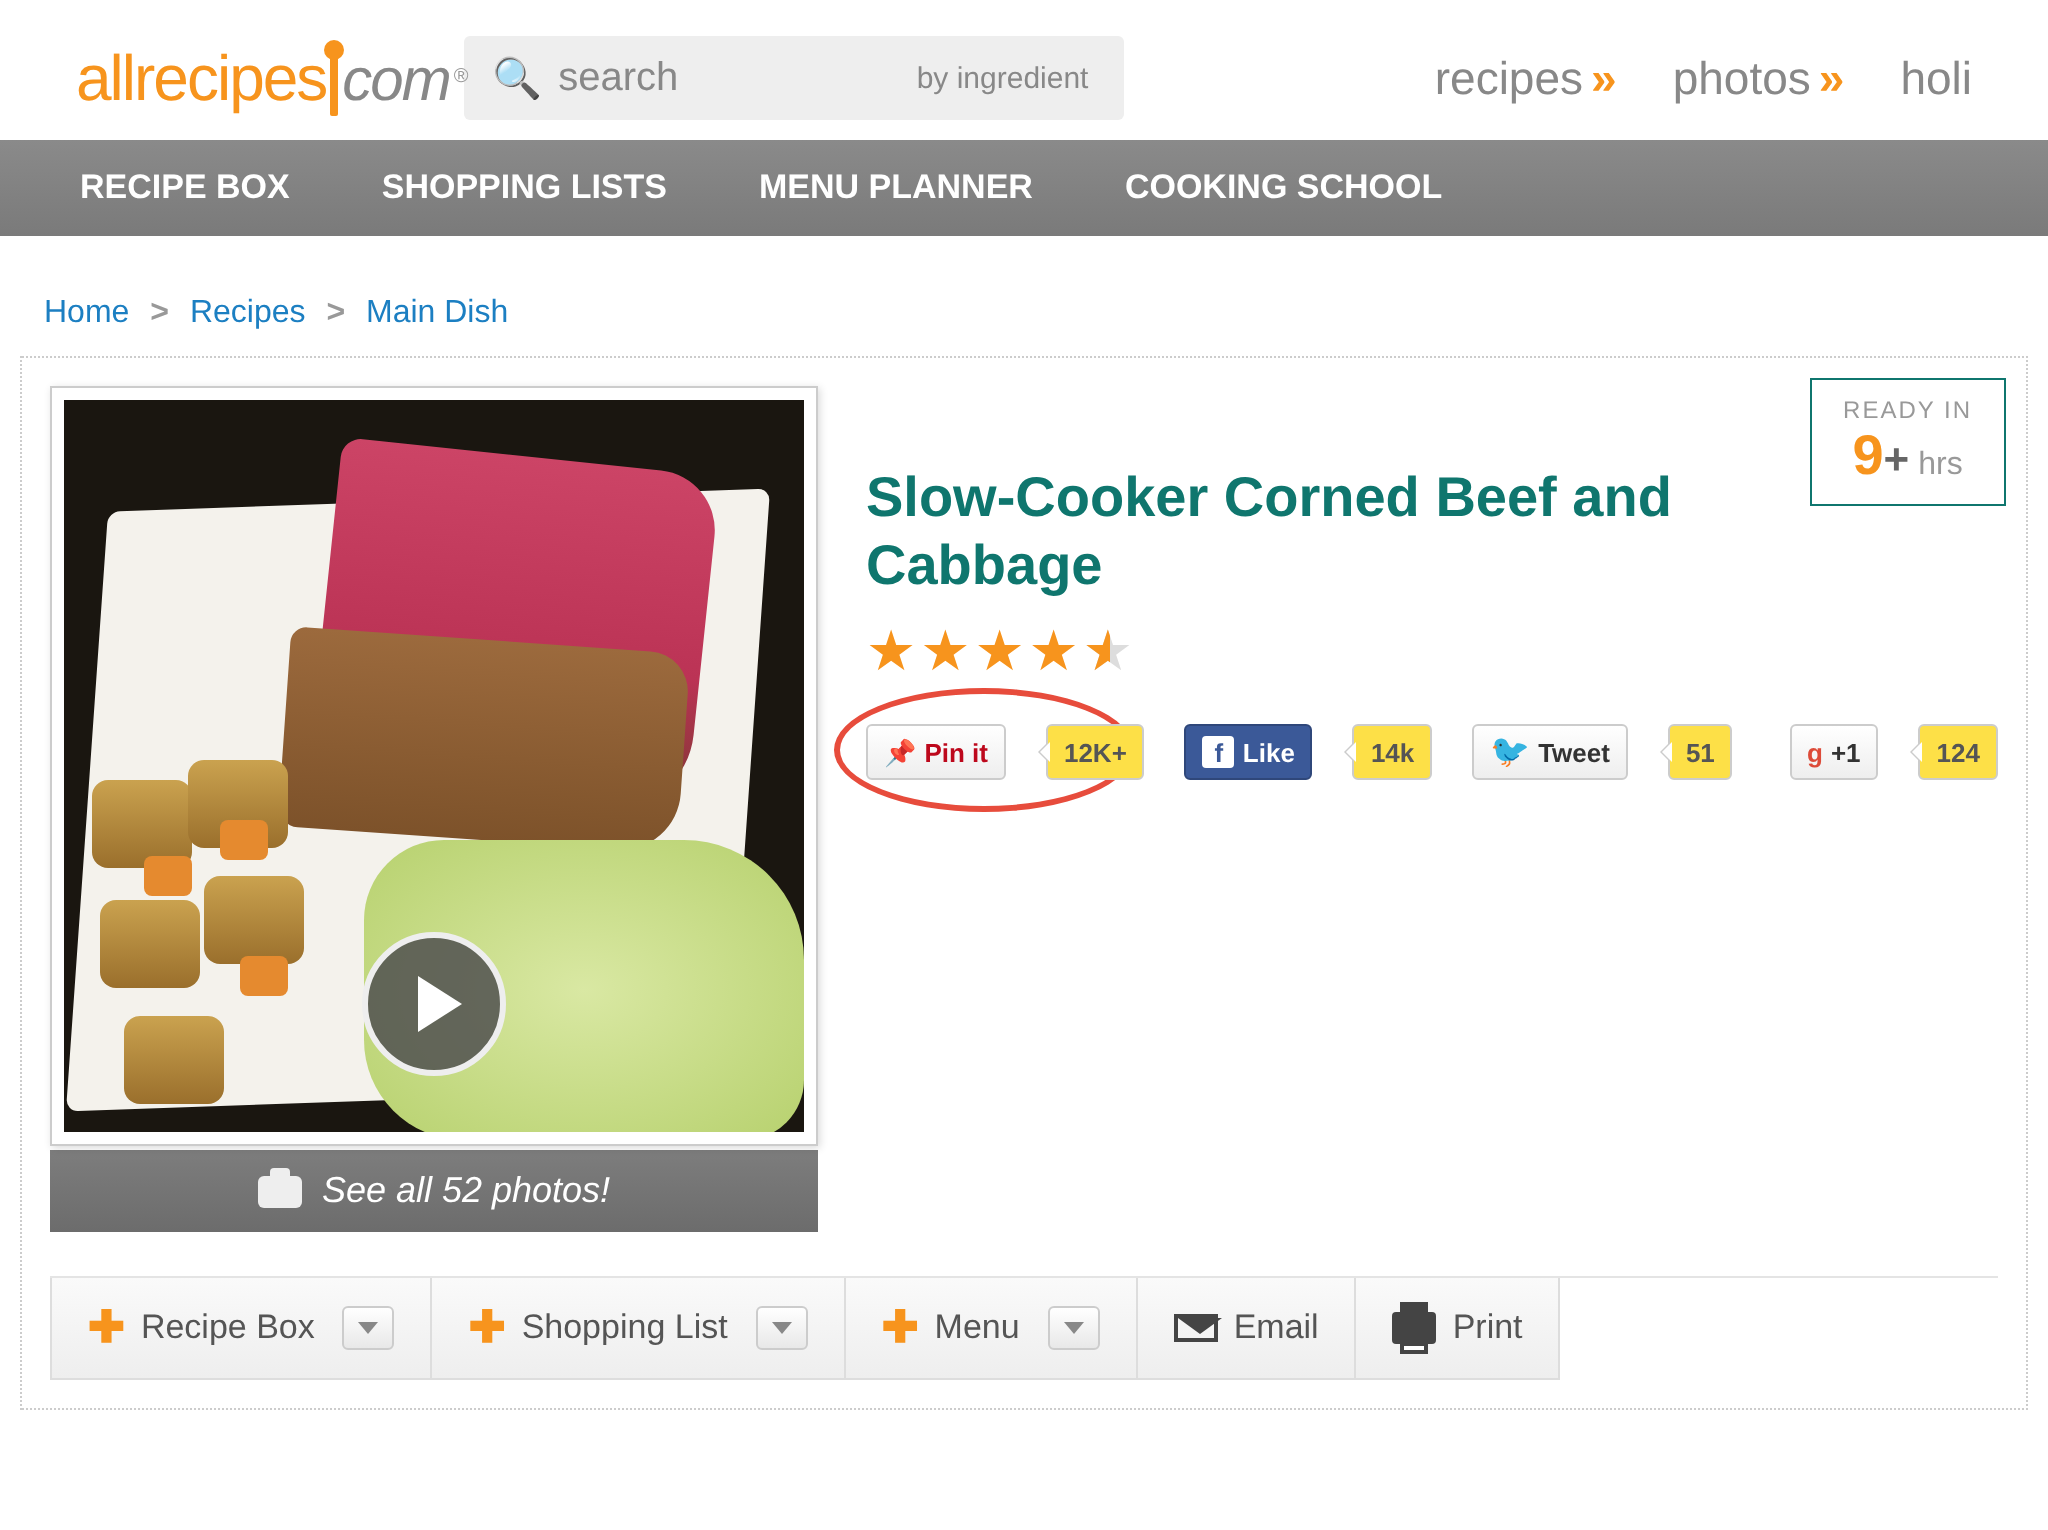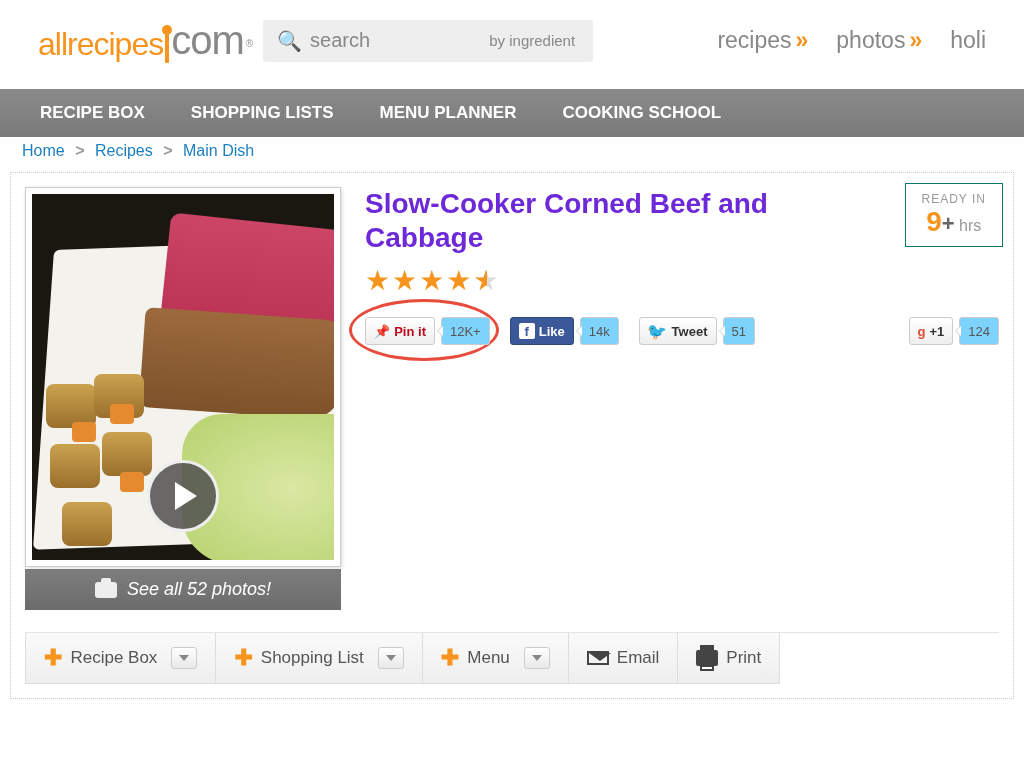--- a/index.html
+++ b/index.html
@@ -1,68 +1,68 @@
 <!DOCTYPE html>
 <html><head>
 <meta charset="utf-8">
 <style>
 * { box-sizing: border-box; margin: 0; padding: 0; }
 body { font-family: Arial, Helvetica, sans-serif; background: #fff; color: #333; width: 1024px; }
-.header { display: flex; align-items: center; padding: 18px 38px 26px 38px; gap: 12px; }
+.header { display: flex; align-items: center; padding: 18px 38px 10px 38px; gap: 0; }
 .logo { display: flex; align-items: flex-end; }
 .logo-text1 { color: #f7941d; font-size: 32px; font-weight: normal; letter-spacing: -1px; }
-.logo-text2 { color: #888; font-size: 40px; letter-spacing: -1px; }
+.logo-text2 { color: #888; font-size: 30px; letter-spacing: -1px; font-style: italic; }
 .logo-bar { display:inline-block; width: 4px; height: 30px; background: #f7941d; margin: 0 2px; border-radius: 1px; position: relative; }
 .logo-dot { display:inline-block; width: 10px; height:10px; background:#f7941d; border-radius:50%; position:absolute; top:-8px; left:-3px;}
 .logo-sm { font-size: 10px; color:#999; position:relative; top:-14px; left:2px;}
 .search-box { display:flex; align-items:center; background:#eee; border-radius:3px; height:42px; width:330px; }
 .search-left { display:flex; align-items:center; gap:8px; padding:0 14px; color:#888; font-size:20px; flex:1;}
 .search-icon { font-size:20px; color:#aaa; }
 .search-right { font-size:15px; color:#888; padding:0 18px; border-left: none;}
 .topnav { display:flex; gap:28px; margin-left:auto; }
 .topnav-item { color:#888; font-size:23px; display:flex; align-items:center; gap:4px; cursor:pointer;}
 .chev { color:#f7941d; font-size:23px; font-weight:bold;}
 .graybar { background: linear-gradient(#8a8a8a,#7a7a7a); display:flex; gap:46px; padding: 14px 40px; color:#fff; font-size:17px; font-weight:bold;}
 .graybar span { cursor:pointer; }
-.crumbs { padding: 5px 22px 12px 22px; font-size:16px; }
+.crumbs { padding: 30px 22px 12px 22px; font-size:16px; }
 .crumbs a { color:#1c7fc2; text-decoration:none; }
 .crumbs .sep { color:#999; padding:0 6px; font-weight:bold;}
 .main { border:1px dotted #ccc; margin: 0 10px; padding: 14px; position:relative; }
 .content { display:flex; gap:24px; }
-.photo-wrap { width:316px; }
+.photo-wrap { width:384px; }
 .photo-frame { border:1px solid #ccc; padding:6px; background:#fff; box-shadow:1px 1px 4px rgba(0,0,0,.15); position:relative; height:380px; }
 .photo { width:100%; height:100%; background:#1a1610; position:relative; overflow:hidden;}
 .plate { position:absolute; left:12px; top:50px; width:330px; height:300px; background:#f4f2ec; border-radius:6px; transform:skewX(-6deg) rotate(-2deg);}
 .meat { position:absolute; left:130px; top:28px; width:190px; height:170px; background:linear-gradient(#c46,#b35 60%,#7a3830); border-radius:10px 30px 40px 10px; transform:rotate(6deg);}
 .meat2 { position:absolute; left:110px; top:120px; width:200px; height:100px; background:linear-gradient(#9c6a3d,#7d522a); border-radius:8px 20px 30px 10px; transform:rotate(4deg);}
 .cabbage { position:absolute; left:150px; top:220px; width:220px; height:150px; background:radial-gradient(#d9e8a3,#b7d16e); border-radius:40px 60px 30px 50px;}
 .pots { position:absolute; left:10px; top:180px; width:150px; height:200px; }
 .pot { position:absolute; width:50px; height:44px; background:linear-gradient(#caa24f,#9a6f2c); border-radius:8px;}
 .carrot{position:absolute;width:24px;height:20px;background:#e58a2f;border-radius:4px;}
 .play { position:absolute; left:50%; bottom:34px; transform:translateX(-50%); width:72px; height:72px; border-radius:50%; background:rgba(80,80,80,.85); border:3px solid #eee; display:flex; align-items:center; justify-content:center; cursor:pointer;}
 .play::after{content:""; border-left:22px solid #fff; border-top:14px solid transparent; border-bottom:14px solid transparent; margin-left:6px;}
 .seeall { background:linear-gradient(#7d7d7d,#6c6c6c); color:#fff; text-align:center; padding:10px; font-style:italic; font-size:18px; display:flex; align-items:center; justify-content:center; gap:10px; cursor:pointer; margin-top:2px;}
 .cam{width:22px;height:16px;background:#eee;border-radius:3px;position:relative;display:inline-block;}
 .cam::before{content:"";position:absolute;top:-4px;left:6px;width:10px;height:6px;background:#eee;border-radius:2px;}
 .right { flex:1; position:relative; }
 .ready { position:absolute; right:-4px; top:-4px; border:1px solid #0f766e; padding:8px 16px; text-align:center; background:#fff;}
 .ready-label{color:#999; font-size:12px; letter-spacing:1px;}
 .ready-val{color:#f7941d; font-size:28px; font-weight:bold; display:inline;}
 .ready-plus{color:#666; font-size:22px; font-weight:bold;}
 .ready-unit{color:#999; font-size:16px;}
-.title { font-size:28px; font-weight:bold; color:#6d28d9; line-height:1.2; padding-right:140px;}
+.title { font-size:28px; font-weight:bold; color:#0f766e; line-height:1.2; padding-right:140px;margin-top:39px;}
 .rating-row{margin-top:10px; display:flex; align-items:center; gap:14px;}
 .stars{color:#f7941d; font-size:28px; letter-spacing:2px;}
 .star-half{position:relative; display:inline-block; color:#ddd;}
 .star-half::before{content:"★"; color:#f7941d; position:absolute; left:0; width:50%; overflow:hidden;}
 .readrev{color:#1c7fc2; font-size:20px; font-weight:bold; cursor:pointer;}
 .social-row{margin-top:20px; display:flex; gap:20px; align-items:center; position:relative;}
 .sbtn{display:flex; align-items:stretch; height:28px; font-size:13px;}
 .sbtn .lab{border:1px solid #ccc; border-radius:3px; padding:0 8px; display:flex; align-items:center; gap:4px; background:linear-gradient(#fff,#eee); cursor:pointer; font-weight:bold;}
-.sbtn .cnt{border:1px solid #ccc; border-radius:3px; padding:0 8px; display:flex; align-items:center; margin-left:6px; position:relative; background:#7dd3fc; color:#555;}
+.sbtn .cnt{border:1px solid #ccc; border-radius:3px; padding:0 8px; display:flex; align-items:center; margin-left:20px; position:relative; background:#fde047; color:#555;font-weight:bold;}
 .sbtn .cnt::before{content:""; position:absolute; left:-5px; top:50%; transform:translateY(-50%); border-right:5px solid #ccc; border-top:5px solid transparent; border-bottom:5px solid transparent;}
 .sbtn .cnt::after{content:""; position:absolute; left:-4px; top:50%; transform:translateY(-50%); border-right:5px solid #fff; border-top:5px solid transparent; border-bottom:5px solid transparent;}
 .pin .lab{color:#bd081c;}
 .fb .lab{background:#3b5998; color:#fff; border-color:#2f477a;}
 .fb-icon{background:#fff;color:#3b5998;width:16px;height:16px;display:inline-flex;align-items:center;justify-content:center;font-weight:bold;border-radius:2px;font-size:13px;}
 .tw .lab{color:#333;}
 .tw-icon{color:#1da1f2; font-size:16px;}
 .gp .lab{color:#333;}
 .gp-icon{color:#dd4b39; font-weight:bold;}
 .circle-highlight{position:absolute; left:-16px; top:-18px; width:150px; height:62px; border:3px solid #e74c3c; border-radius:50%; pointer-events:none;}

